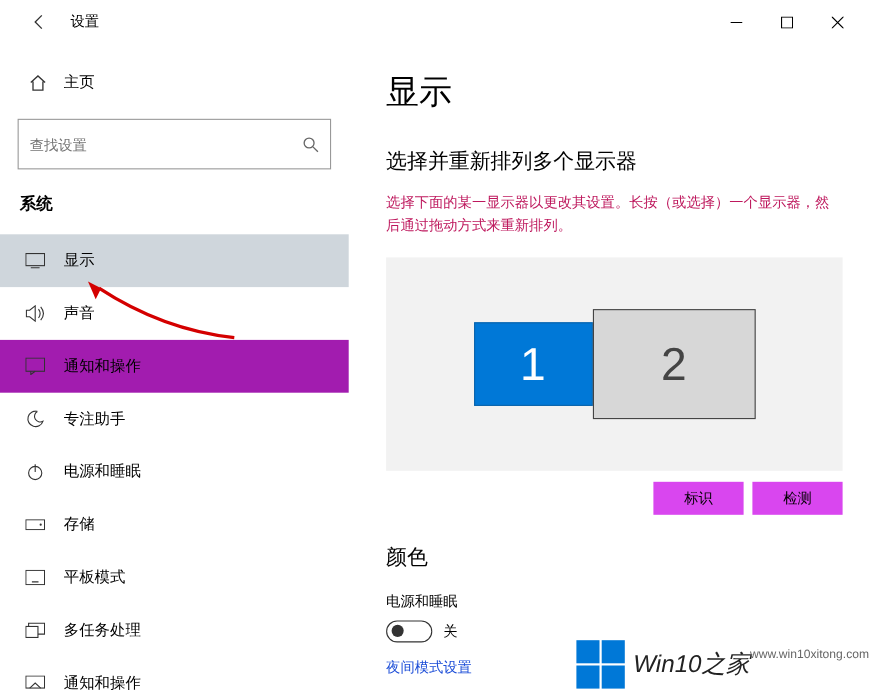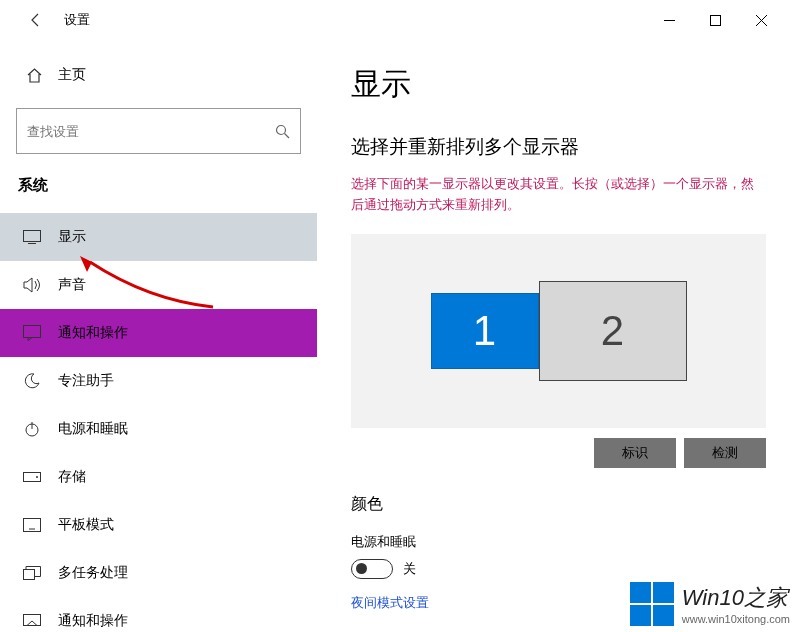--- a/index.html
+++ b/index.html
@@ -36,34 +36,34 @@
 .page-heading { font-size: 30px; font-weight: 500; margin-bottom: 26px; }
 .section-heading { font-size: 19px; font-weight: 500; margin-bottom: 14px; margin-top: 29px; }
 .section-desc { font-size: 13px; color: #be185d; line-height: 1.6; margin-bottom: 18px; }
 
 .monitor-picker { height: 194px; background: #f2f2f2; display: flex; align-items: center; justify-content: center; gap: 0; }
 .monitor { display: flex; align-items: center; justify-content: center; font-size: 42px; font-weight: 300; border: 1px solid #444; cursor: pointer; }
 .monitor-1 { width: 108px; height: 76px; background: #0078d7; color: #fff; border-color: #0b63a9; }
 .monitor-2 { width: 148px; height: 100px; background: #d7d7d7; color: #444; }
 
 .btn-row { display: flex; justify-content: flex-end; gap: 8px; margin-top: 10px; margin-bottom: 26px; }
-.btn { width: 82px; height: 30px; background: #737373; border: none; font-size: 13px; cursor: pointer; }
-
-.sub-heading { font-size: 16px; font-weight: 500; margin-bottom: 18px; }
+.btn { width: 82px; height: 30px; background: #d946ef; border: none; font-size: 13px; cursor: pointer; }
+
+.sub-heading { font-size: 19px; font-weight: 500; margin-bottom: 18px; }
 .field-label { font-size: 13px; margin-bottom: 8px; display: block; }
 .toggle-row { display: flex; align-items: center; gap: 10px; margin-bottom: 14px; }
 .toggle { width: 42px; height: 20px; border: 1px solid #333; border-radius: 10px; position: relative; cursor: pointer; }
 .toggle::after { content: ""; position: absolute; width: 11px; height: 11px; border-radius: 50%; background: #333; top: 3.5px; left: 4px; }
 .toggle-state { font-size: 13px; }
 .link { color: #1d4ed8; font-size: 13px; cursor: pointer; }
 
 .watermark { position: absolute; right: 10px; bottom: 6px; display: flex; align-items: center; gap: 8px; }
 .win-flag { display: grid; grid-template-columns: 1fr 1fr; grid-template-rows: 1fr 1fr; gap: 2px; width: 44px; height: 44px; }
 .win-flag div { background: #0078d7; }
-.wm-text { display: flex; flex-direction: column; }
+.wm-text { display: flex; flex-direction: row; }
 .wm-title { font-size: 22px; font-weight: 400; font-style: italic; color: #222; }
 .wm-url { font-size: 11px; color: #666; }
 </style>
 </head>
 <body>
 
 <div class="titlebar">
   <div class="back-btn">
     <svg width="16" height="16" viewBox="0 0 16 16">
         <path d="M10 2 L4 8 L10 14" stroke="#333" stroke-width="1.2" fill="none"></path>

